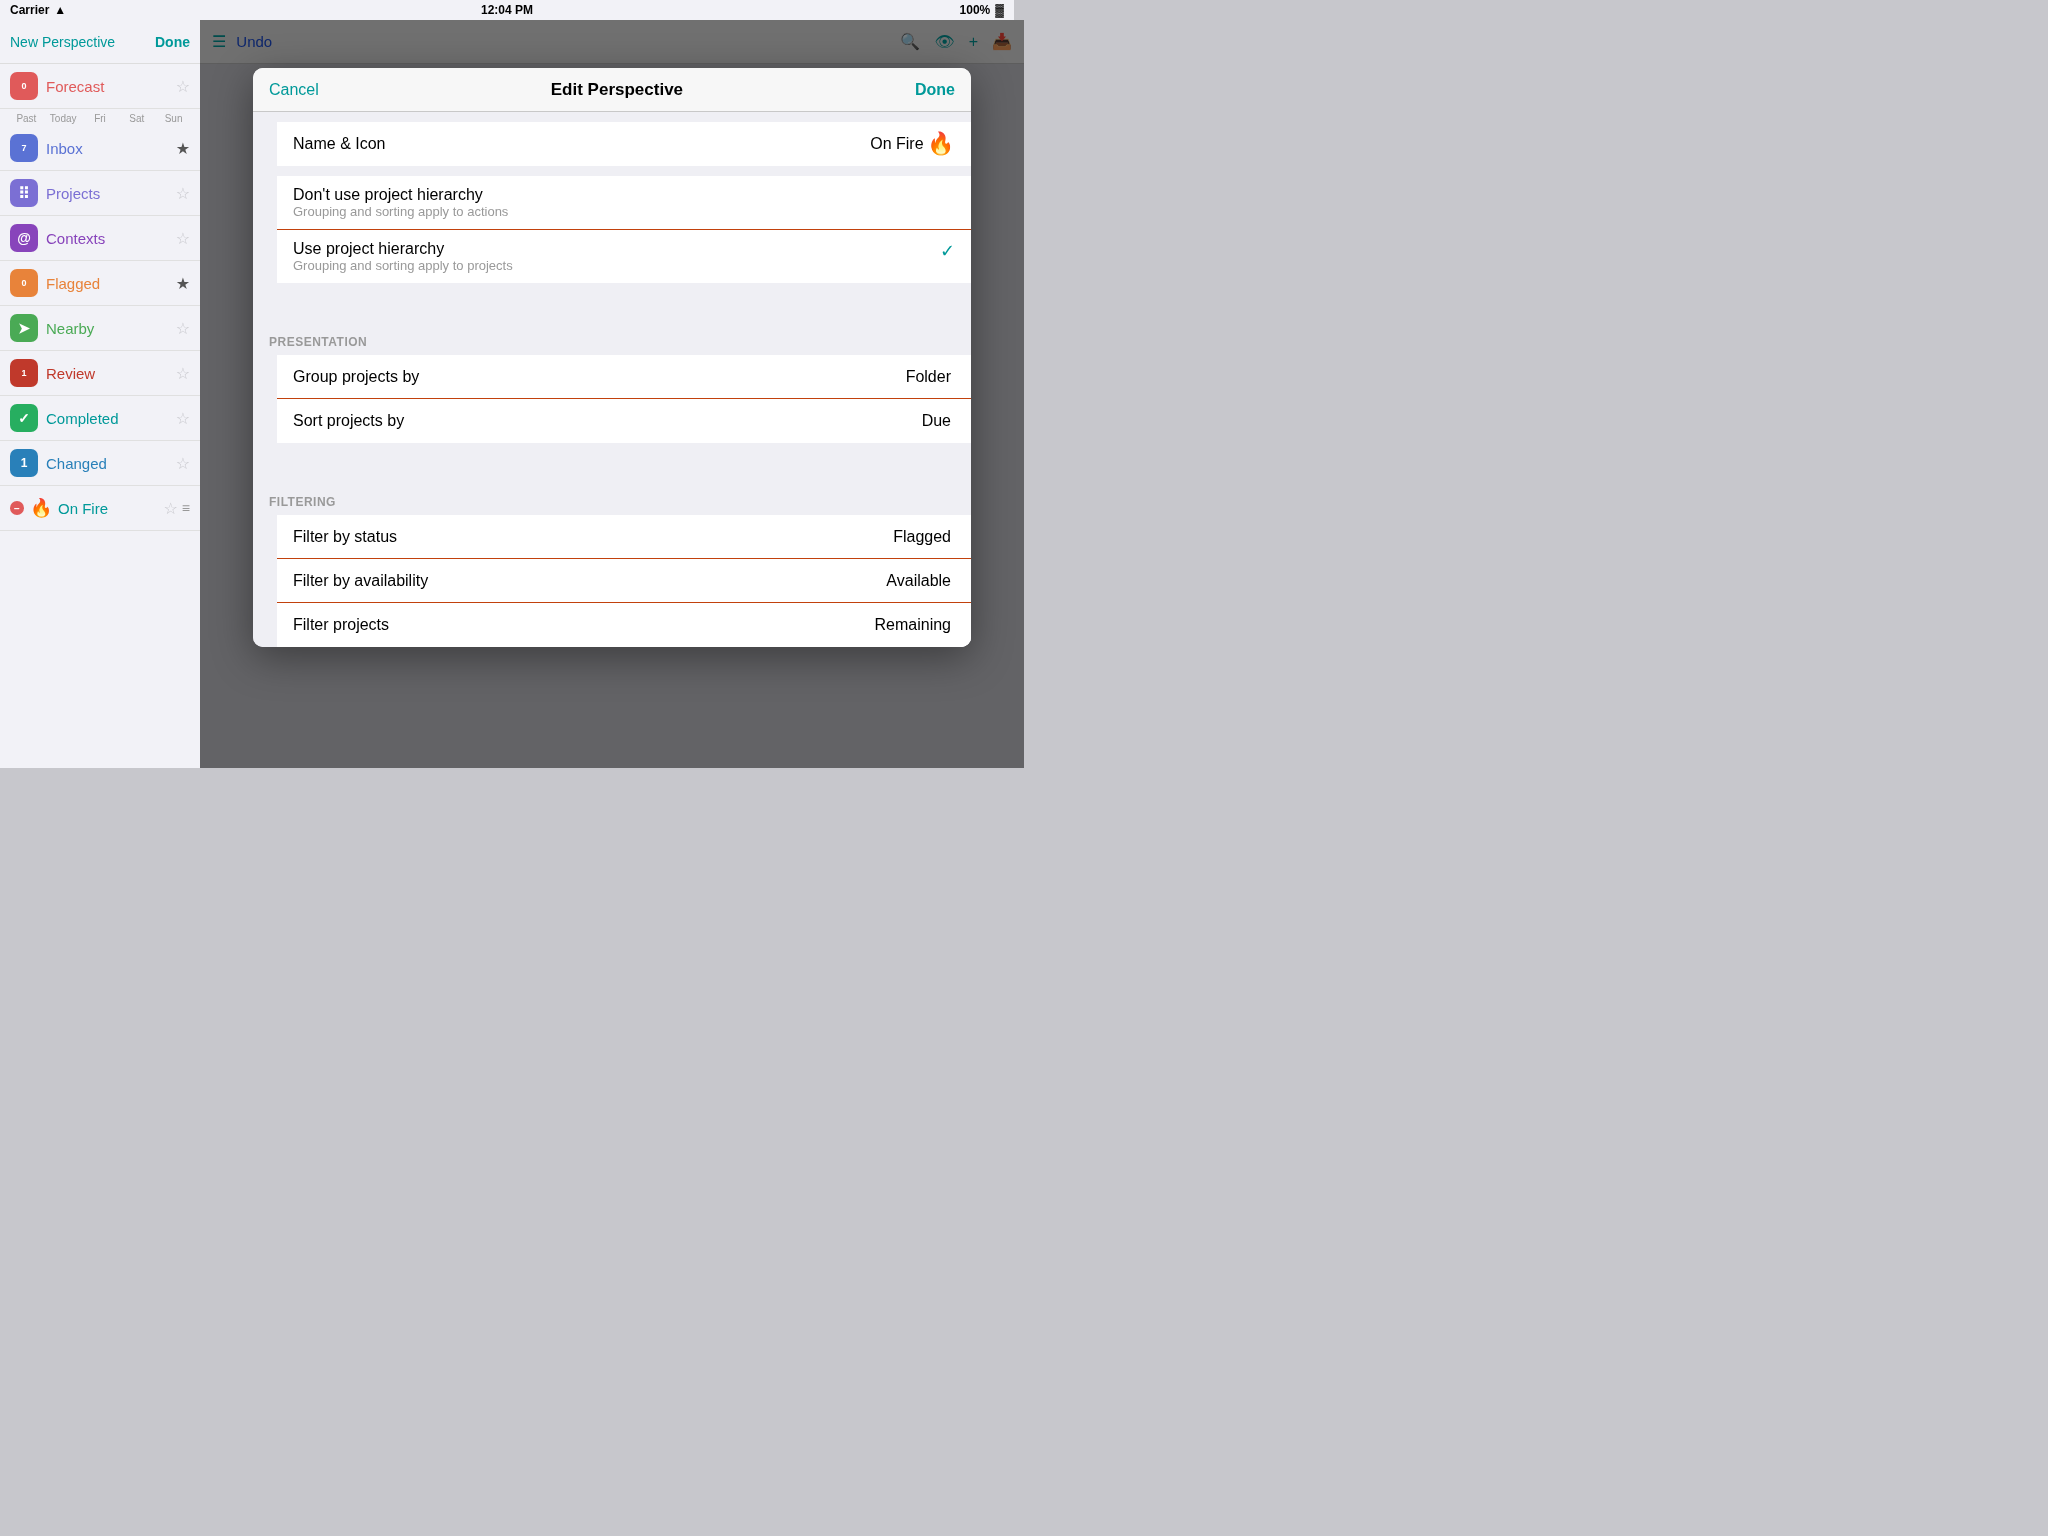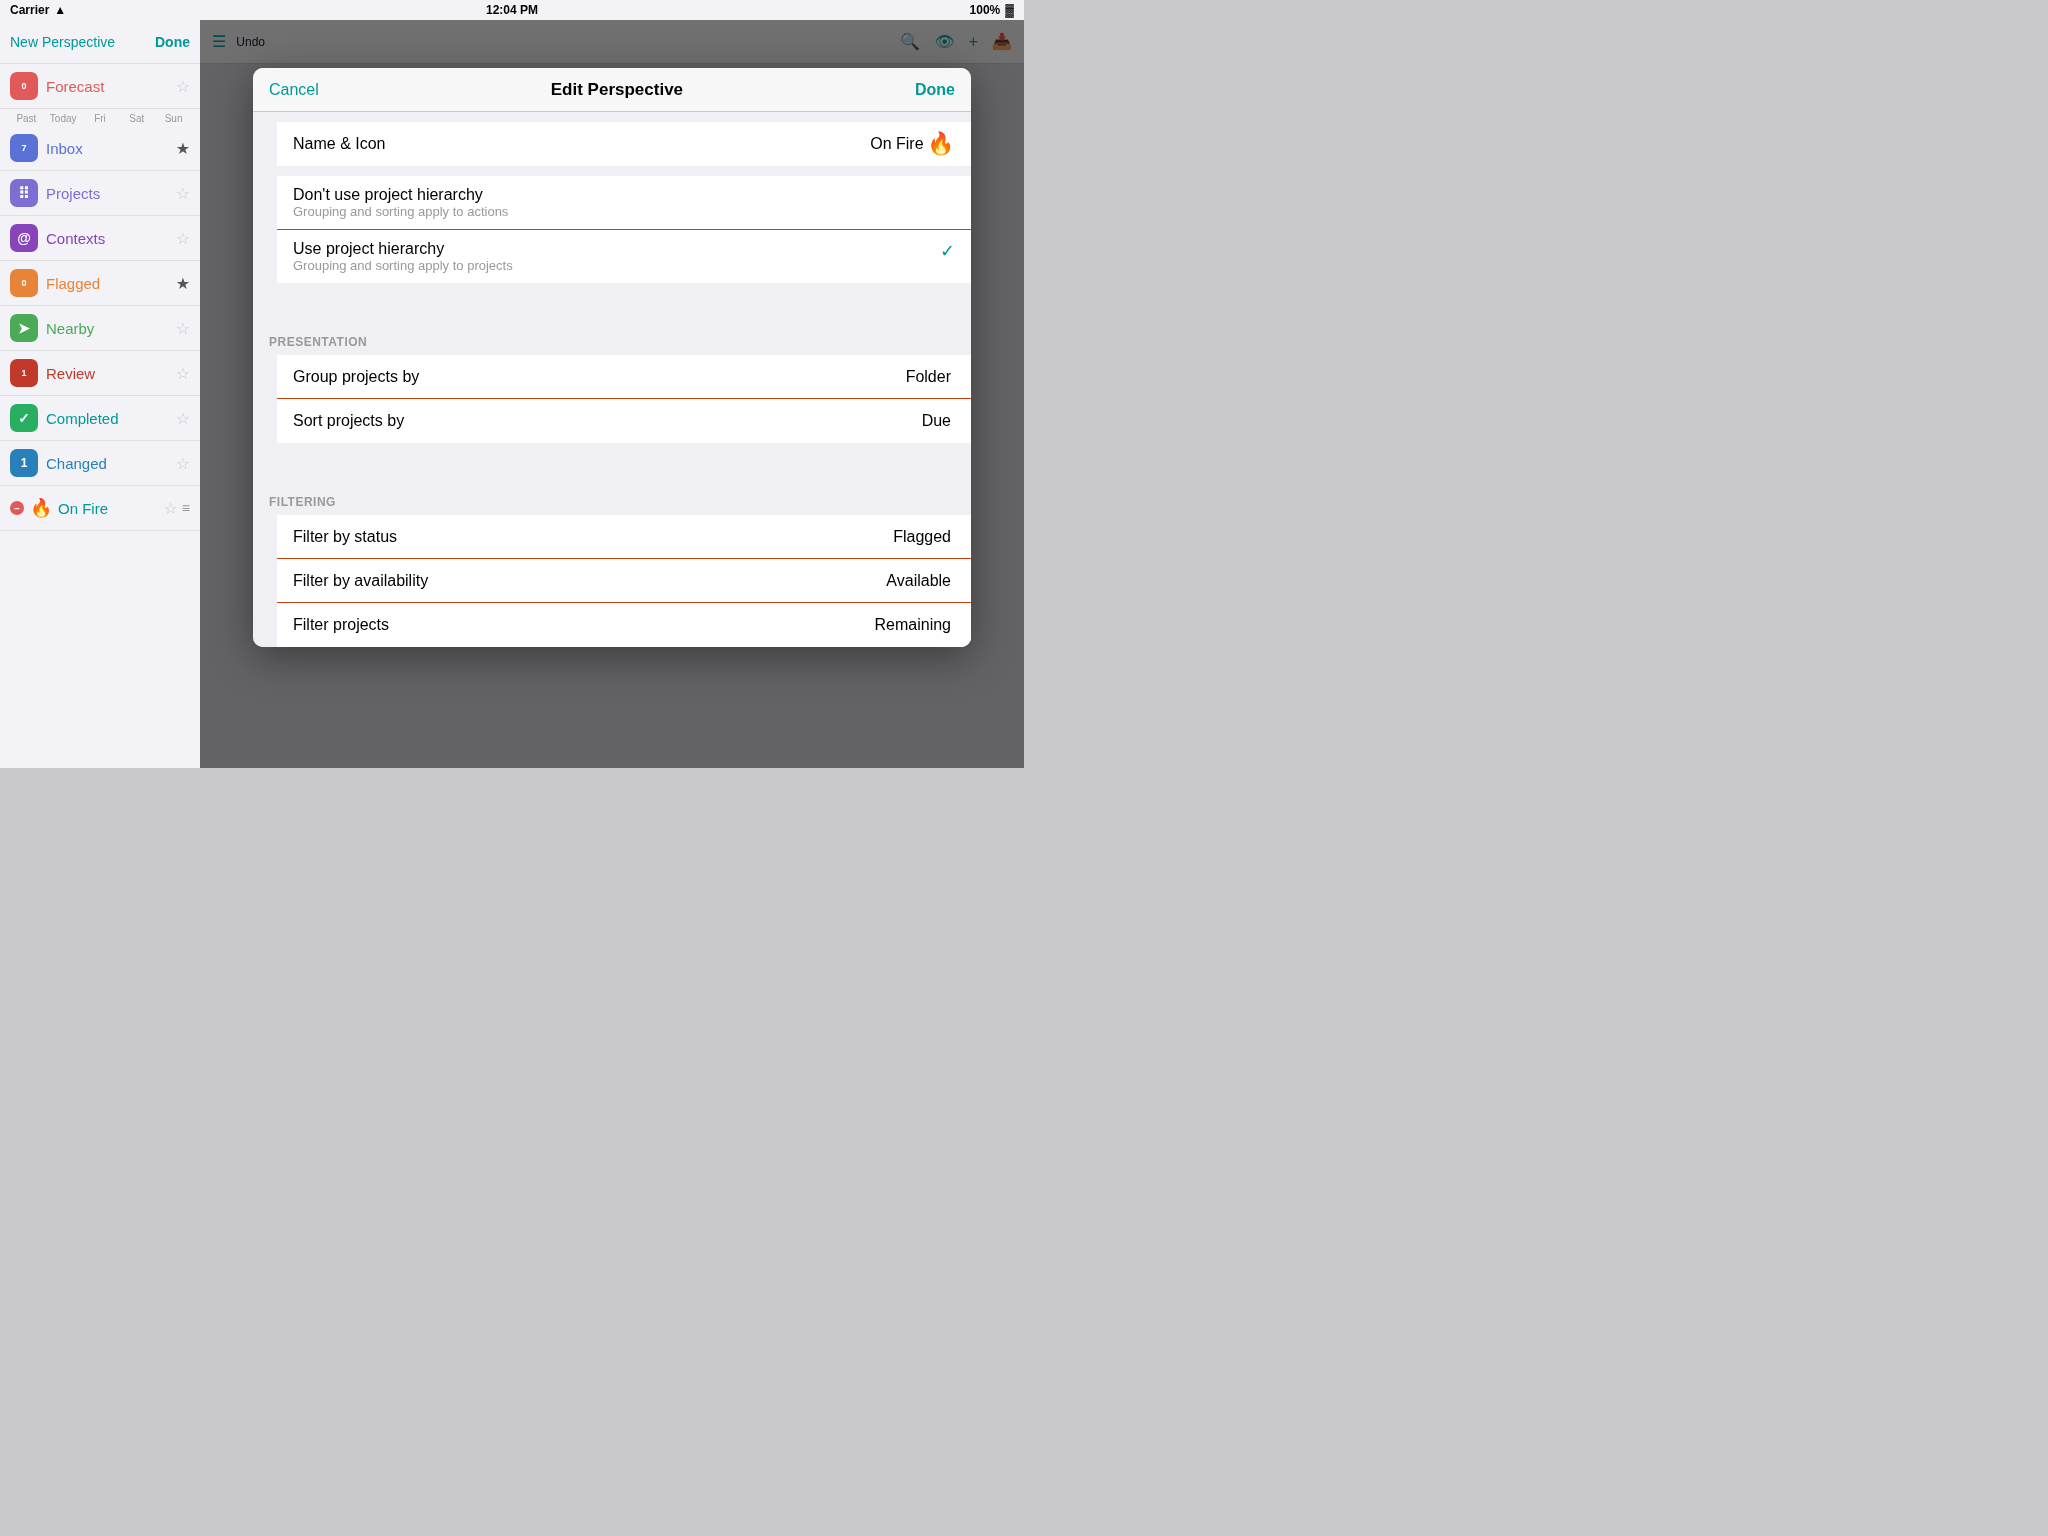--- a/index.html
+++ b/index.html
@@ -8,21 +8,21 @@
       background: #c7c7cc;
       width: 1024px;
       height: 768px;
       overflow: hidden;
       position: relative;
     }
 
     
     .status-bar {
       position: absolute;
-      top: 0; left: 0; right: 0;
+      top: 0; left: 0; right: 10px;
       height: 20px;
       background: #f2f2f7;
       display: flex;
       align-items: center;
       justify-content: space-between;
       padding: 0 10px;
       font-size: 12px;
       font-weight: 600;
       z-index: 100;
     }
@@ -120,22 +120,22 @@
       align-items: center;
       padding: 0 12px;
       gap: 10px;
       border-bottom: 1px solid #bbb;
     }
     .toolbar-icon {
       color: #009999;
       font-size: 16px;
     }
     .toolbar-undo {
-      color: #0f172a;
-      font-size: 12px;
+      color: #1d4ed8;
+      font-size: 15px;
     }
     .toolbar-right {
       margin-left: auto;
       display: flex;
       align-items: center;
       gap: 14px;
     }
     .toolbar-right-icon {
       color: #009999;
       font-size: 16px;

